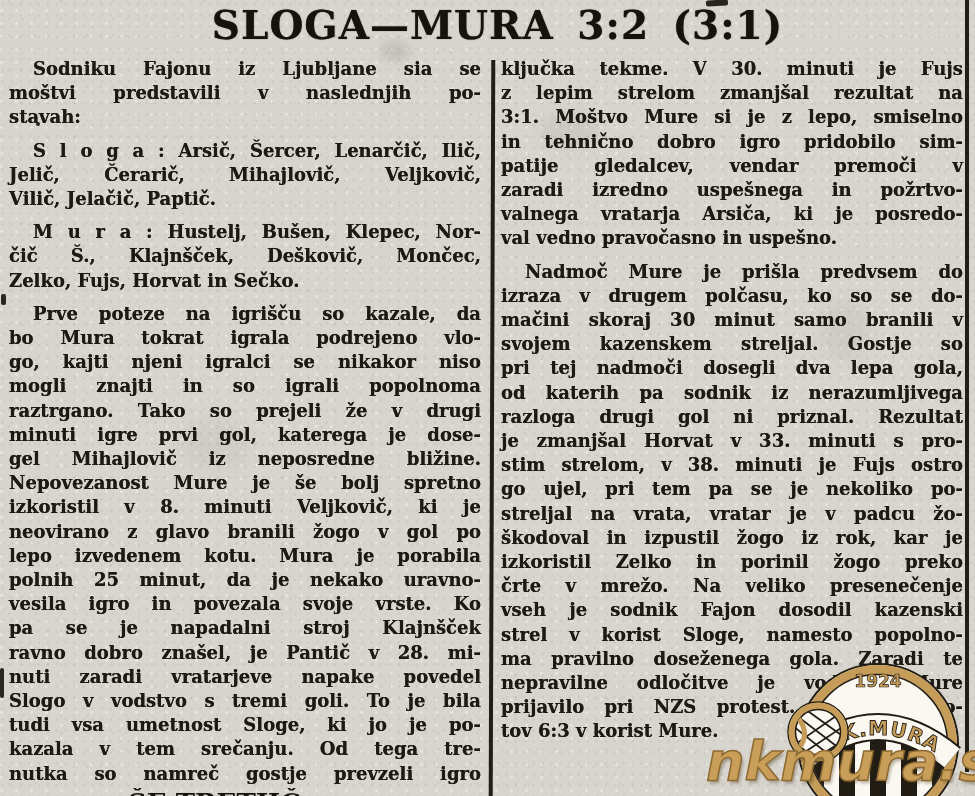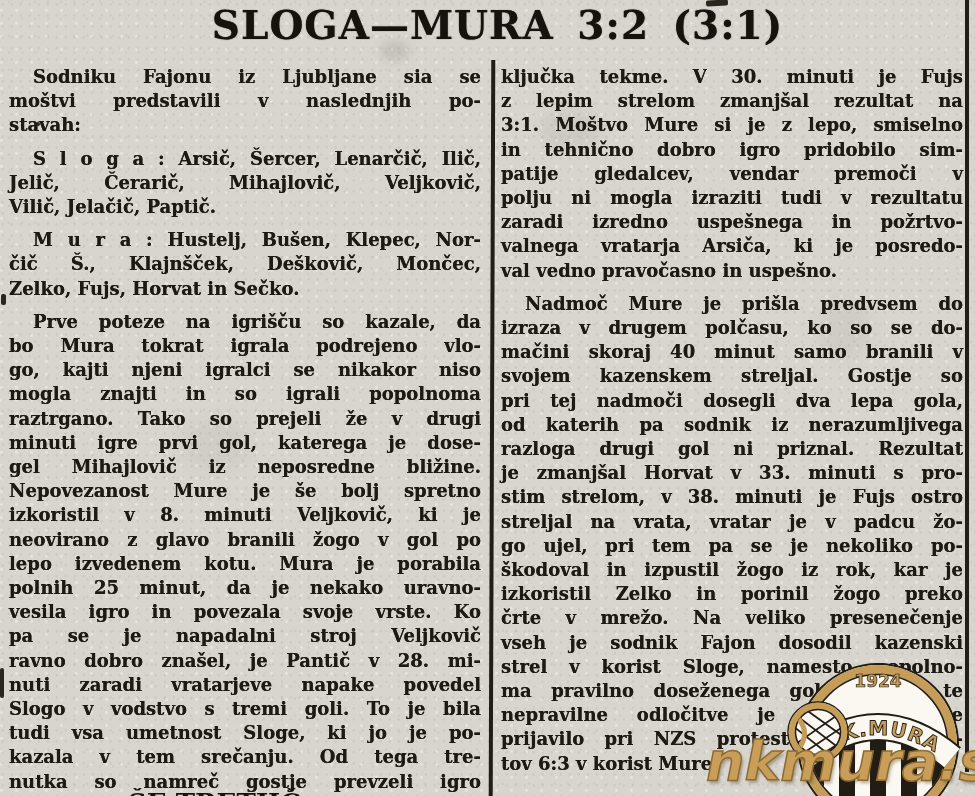--- a/index.html
+++ b/index.html
@@ -22,21 +22,21 @@
     text-align:center;
     font-weight:bold;font-size:39px;line-height:46px;
     letter-spacing:1px;word-spacing:9px;
     color:#16130e;
     text-shadow:0 0 1px rgba(20,16,10,.8);
     margin-left:20px;
   }
   .col{position:absolute;top:57px;font-weight:bold;font-size:18px;line-height:24.2px;}
   .col-left{left:9px;width:472px;}
   .col-right{left:501px;width:462px;}
-  .para{margin:8px 0 9px 0;}
+  .para{margin:0 0 9px 0;}
   .para.indent .tline:first-child{text-indent:24px;}
   .tline{
     text-align:justify;text-align-last:justify;
     white-space:normal;
     text-shadow:0 0 .5px rgba(25,20,12,.85);
   }
   .tline.last{text-align-last:left;}
   .vrule{position:absolute;background:#211d17;}
   .rule-mid{left:490px;top:60px;width:4px;height:736px;transform:rotate(.2deg);}
   .rule-right{left:965px;top:0;width:4px;height:772px;}
@@ -78,63 +78,62 @@
       </div>
       <div class="para indent">
         <div class="tline">M u r a :  Hustelj, Bušen, Klepec, Nor-</div>
         <div class="tline">čič Š., Klajnšček, Deškovič, Mončec,</div>
         <div class="tline last">Zelko, Fujs, Horvat in Sečko.</div>
       </div>
       <div class="para indent">
         <div class="tline">Prve poteze na igrišču so kazale, da</div>
         <div class="tline">bo Mura tokrat igrala podrejeno vlo-</div>
         <div class="tline">go, kajti njeni igralci se nikakor niso</div>
-        <div class="tline">mogla znajti in so igrali popolnoma</div>
+        <div class="tline">mogli znajti in so igrali popolnoma</div>
         <div class="tline">raztrgano. Tako so prejeli že v drugi</div>
         <div class="tline">minuti igre prvi gol, katerega je dose-</div>
         <div class="tline">gel Mihajlovič iz neposredne bližine.</div>
         <div class="tline">Nepovezanost Mure je še bolj spretno</div>
         <div class="tline">izkoristil v 8. minuti Veljkovič, ki je</div>
         <div class="tline">neovirano z glavo branili žogo v gol po</div>
         <div class="tline">lepo izvedenem kotu. Mura je porabila</div>
         <div class="tline">polnih 25 minut, da je nekako uravno-</div>
         <div class="tline">vesila igro in povezala svoje vrste. Ko</div>
-        <div class="tline">pa se je napadalni stroj Veljkovič</div>
+        <div class="tline">pa se je napadalni stroj Klajnšček</div>
         <div class="tline">ravno dobro znašel, je Pantič v 28. mi-</div>
         <div class="tline">nuti zaradi vratarjeve napake povedel</div>
         <div class="tline">Slogo v vodstvo s tremi goli. To je bila</div>
         <div class="tline">tudi vsa umetnost Sloge, ki jo je po-</div>
         <div class="tline">kazala v tem srečanju. Od tega tre-</div>
         <div class="tline">nutka so namreč gostje prevzeli igro</div>
       </div>
     </div>
   <div class="col col-right">
       <div class="para">
         <div class="tline">ključka tekme. V 30. minuti je Fujs</div>
         <div class="tline">z lepim strelom zmanjšal rezultat na</div>
         <div class="tline">3:1. Moštvo Mure si je z lepo, smiselno</div>
         <div class="tline">in tehnično dobro igro pridobilo sim-</div>
         <div class="tline">patije gledalcev, vendar premoči v</div>
-        <div class="tline">polju ni mogla izraziti tudi v rezultatu</div>
         <div class="tline">zaradi izredno uspešnega in požrtvo-</div>
         <div class="tline">valnega vratarja Arsiča, ki je posredo-</div>
         <div class="tline last">val vedno pravočasno in uspešno.</div>
       </div>
       <div class="para indent">
         <div class="tline">Nadmoč Mure je prišla predvsem do</div>
         <div class="tline">izraza v drugem polčasu, ko so se do-</div>
-        <div class="tline">mačini skoraj 40 minut samo branili v</div>
+        <div class="tline">mačini skoraj 30 minut samo branili v</div>
         <div class="tline">svojem kazenskem streljal. Gostje so</div>
         <div class="tline">pri tej nadmoči dosegli dva lepa gola,</div>
         <div class="tline">od katerih pa sodnik iz nerazumljivega</div>
         <div class="tline">razloga drugi gol ni priznal. Rezultat</div>
         <div class="tline">je zmanjšal Horvat v 33. minuti s pro-</div>
         <div class="tline">stim strelom, v 38. minuti je Fujs ostro</div>
+        <div class="tline">go ujel, pri tem pa se je nekoliko po-</div>
         <div class="tline">streljal na vrata, vratar je v padcu žo-</div>
-        <div class="tline">go ujel, pri tem pa se je nekoliko po-</div>
         <div class="tline">škodoval in izpustil žogo iz rok, kar je</div>
         <div class="tline">izkoristil Zelko in porinil žogo preko</div>
         <div class="tline">črte v mrežo. Na veliko presenečenje</div>
         <div class="tline">vseh je sodnik Fajon dosodil kazenski</div>
         <div class="tline">strel v korist Sloge, namesto popolno-</div>
         <div class="tline">ma pravilno doseženega gola. Zaradi te</div>
         <div class="tline">nepravilne odločitve je vodstvo Mure</div>
         <div class="tline">prijavilo pri NZS protest. Razmerje ko-</div>
         <div class="tline last">tov 6:3 v korist Mure.</div>
       </div>

